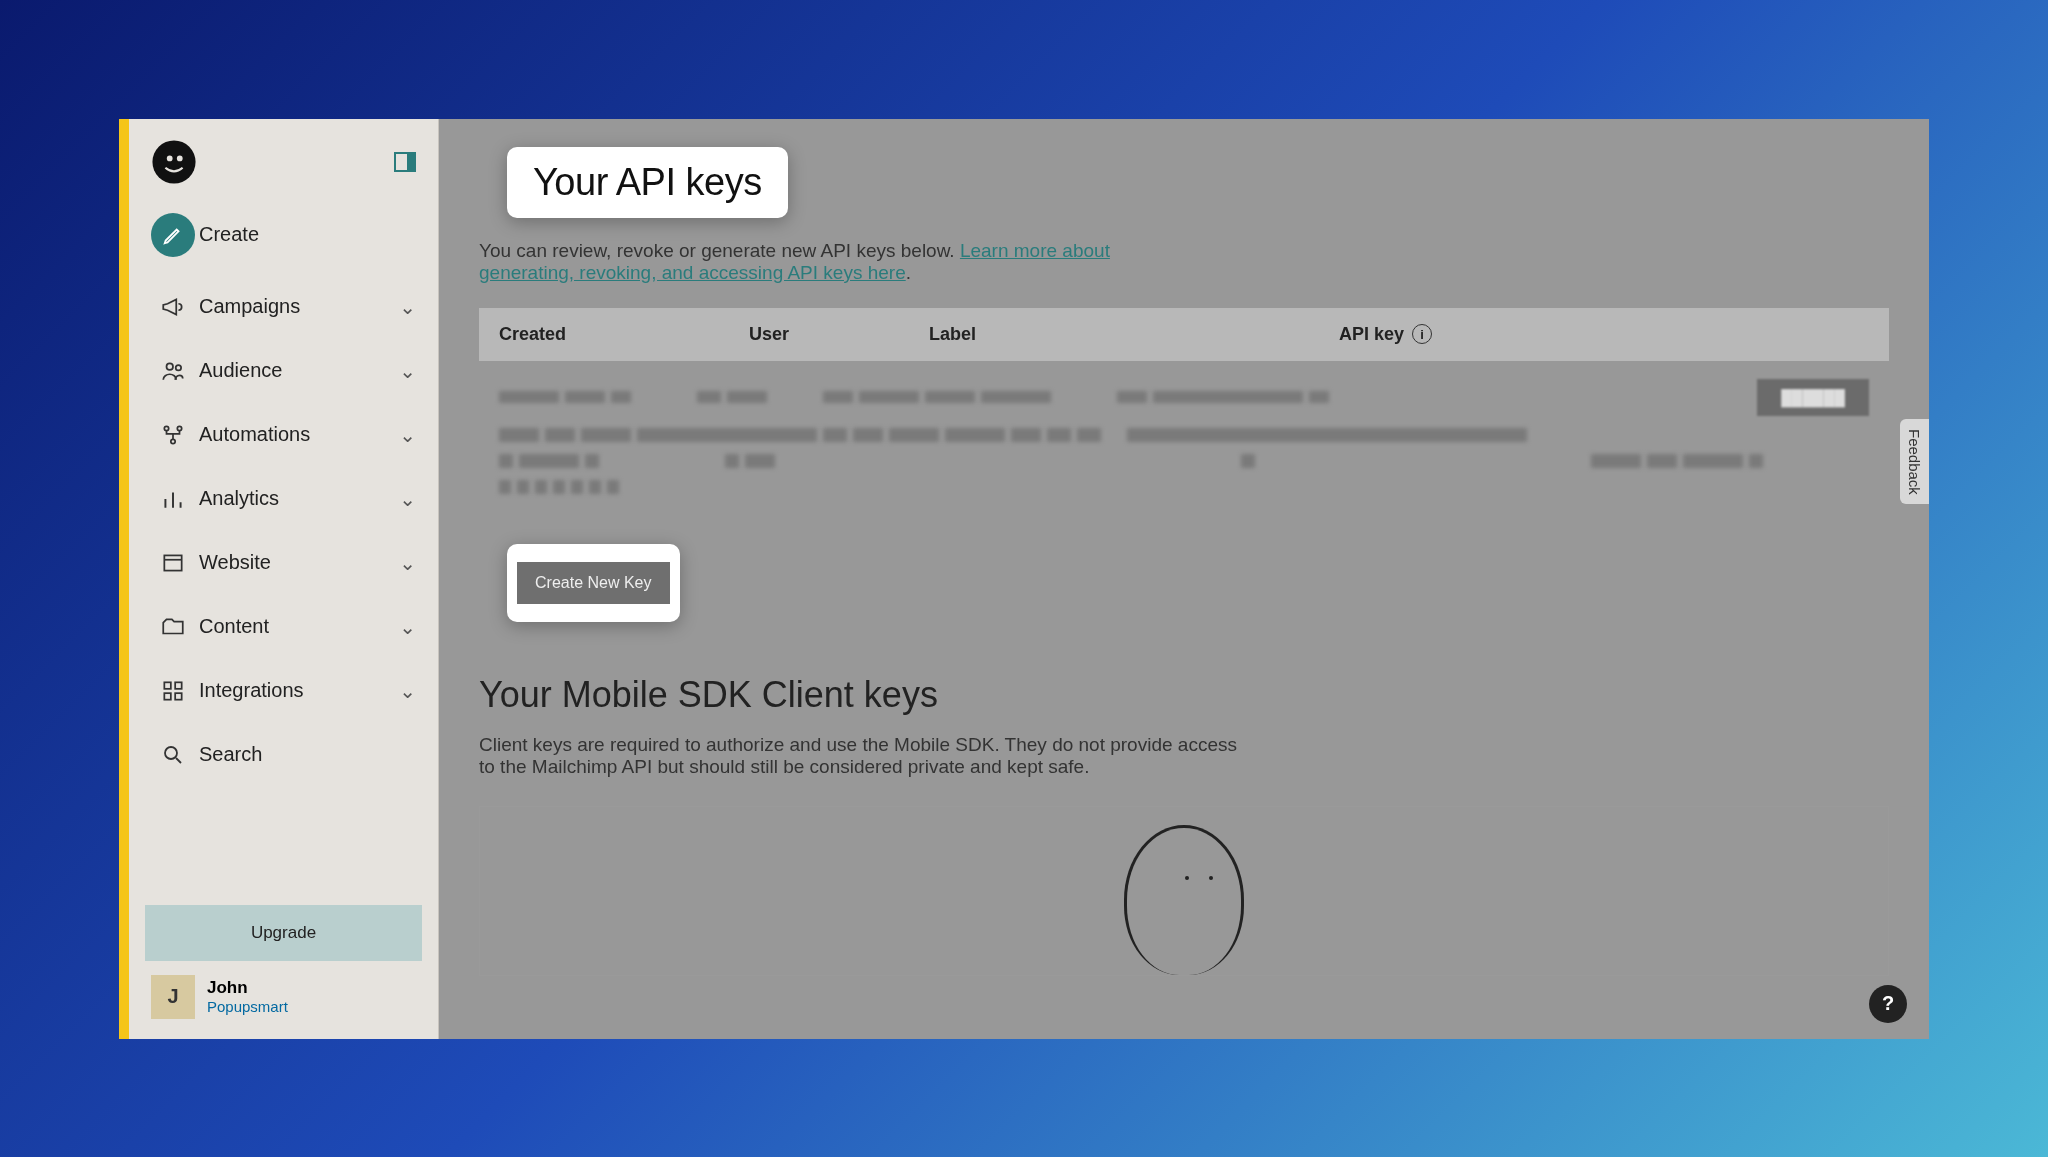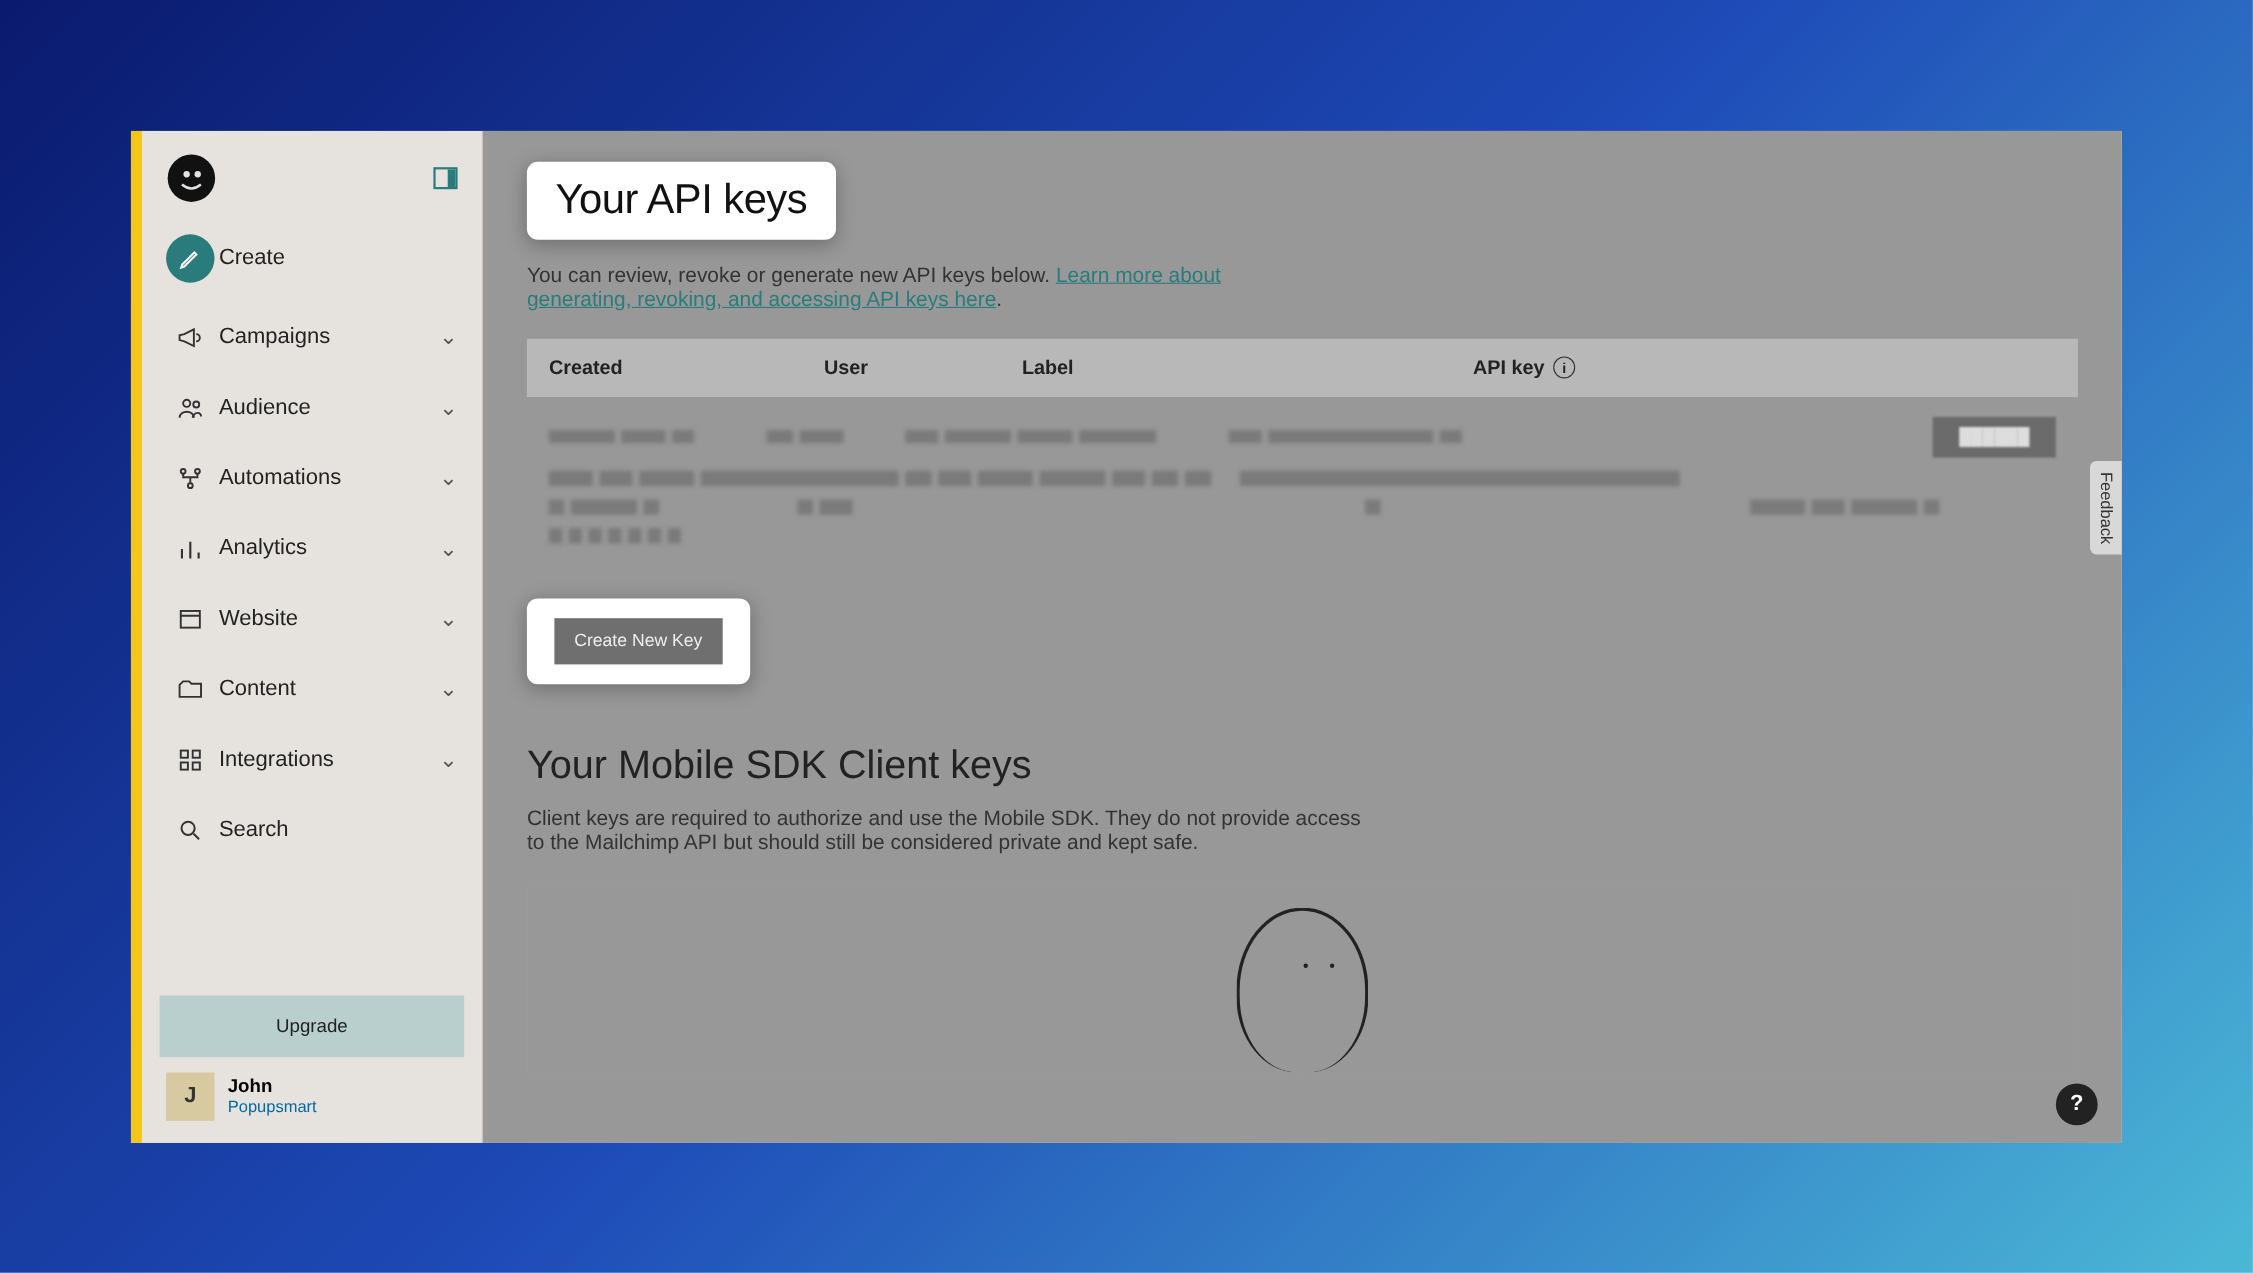--- a/index.html
+++ b/index.html
@@ -88,21 +88,21 @@
   flex:1; position:relative; background:#c9c9c9;
   padding: 28px 40px; overflow:hidden;
 }
 .dim-overlay {
   position:absolute; inset:0; background:rgba(50,50,50,0.32);
   pointer-events:none;
 }
 .highlight-box {
   background:#fff; border-radius:10px;
   box-shadow: 0 4px 18px rgba(0,0,0,0.28);
-  position:relative; z-index:2;
+  position:relative; z-index:2;margin-left:28px;
 }
 .hb-title { display:inline-block; padding: 14px 26px; }
 .hb-title h1 { font-size:38px; font-weight:500; letter-spacing:-0.5px; color:#111;}
 .desc { margin-top: 22px; font-size:19px; color:#333; position:relative; z-index:2; max-width: 700px;}
 .desc a { color:#2a7c7c; text-decoration:underline; }
 .table-wrap { margin-top: 24px; position:relative; z-index:2; }
 .thead {
   background:#b8b8b8; display:flex; padding: 16px 20px;
   font-weight:600; font-size:18px; color:#222;
 }
@@ -123,21 +123,21 @@
   height: 14px; background:#7a7a7a; border-radius:1px;
   filter: blur(2px);
 }
 .row1 .blur-block { height:12px; }
 .action-cell { margin-left:auto; }
 .action-btn {
   background:#6b6b6b; color:#ddd; border:none;
   padding: 10px 24px; font-size:15px; filter:blur(1px);
 }
 .create-row { margin-top: 24px; }
-.hb-button { display:inline-block; padding: 18px 25px; }
+.hb-button { display:inline-block; padding: 18px 10px; }
 .create-key-btn {
   background:#6f6f6f; color:#eee; border:none;
   padding: 12px 18px; font-size:16px; cursor:pointer;
 }
 .section2 { margin-top: 52px; position:relative; z-index:2; }
 .section2 h2 { font-size:36px; font-weight:400; color:#222; }
 .section2 p { margin-top: 18px; font-size:19px; color:#333; max-width: 760px; }
 .big-card {
   margin-top: 28px; border:1px solid #9a9a9a;
   height: 170px; background:transparent;

